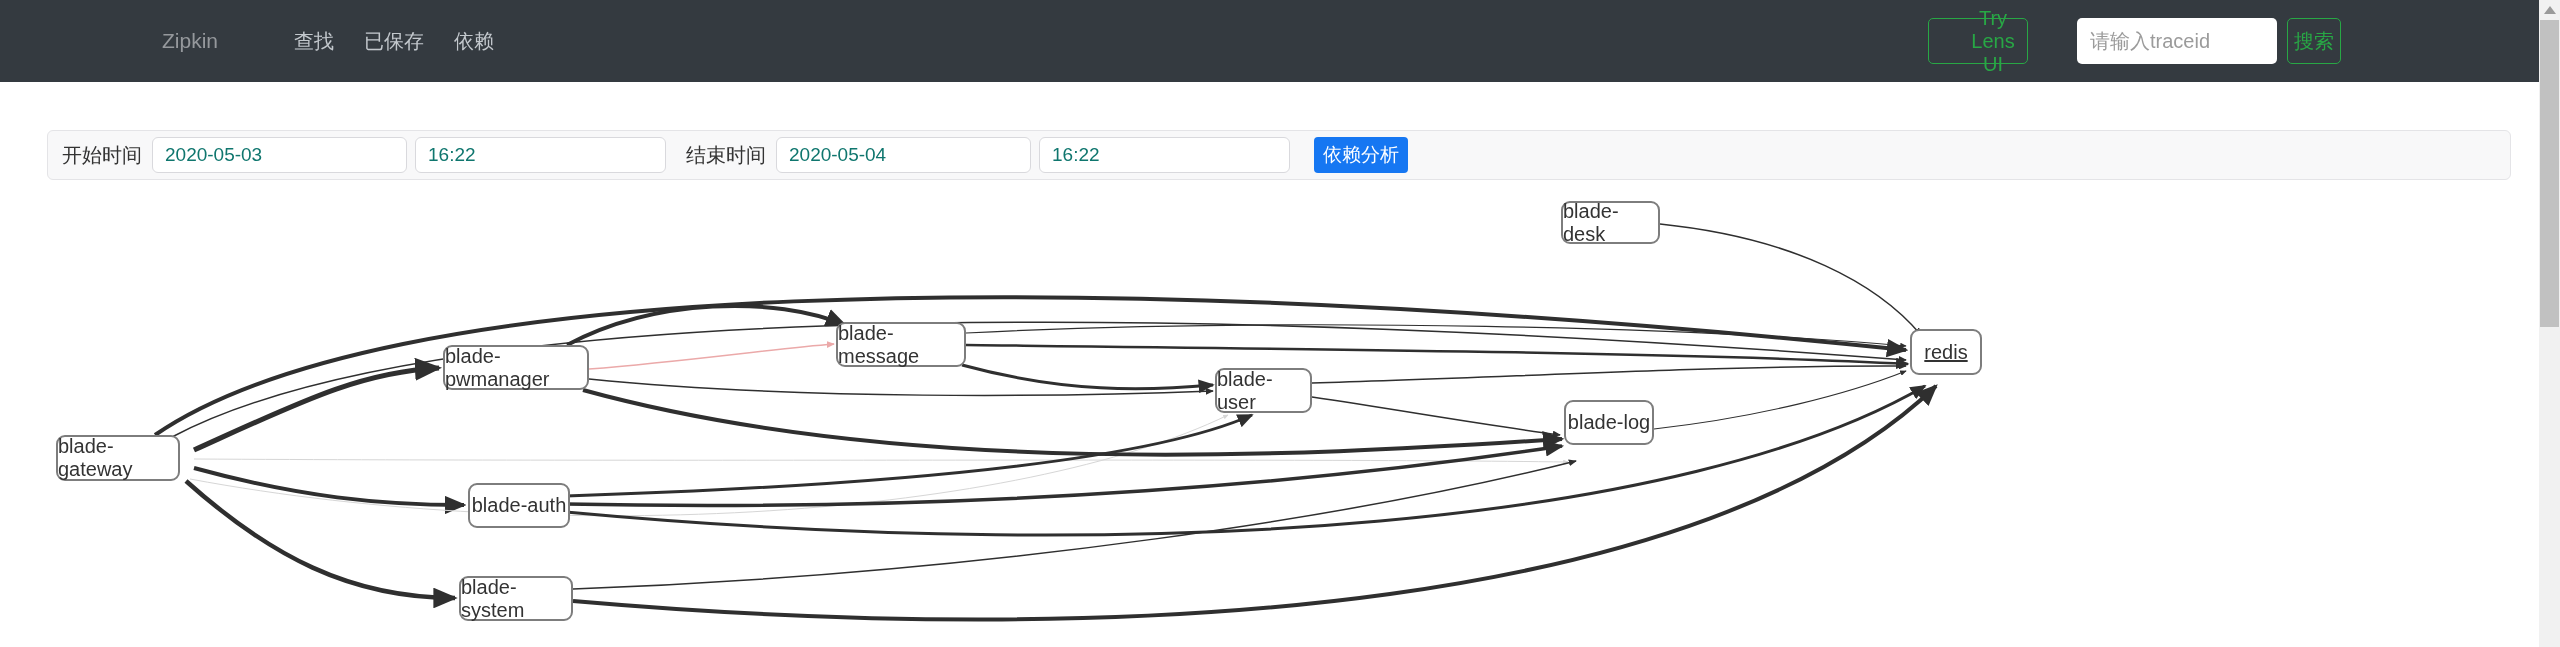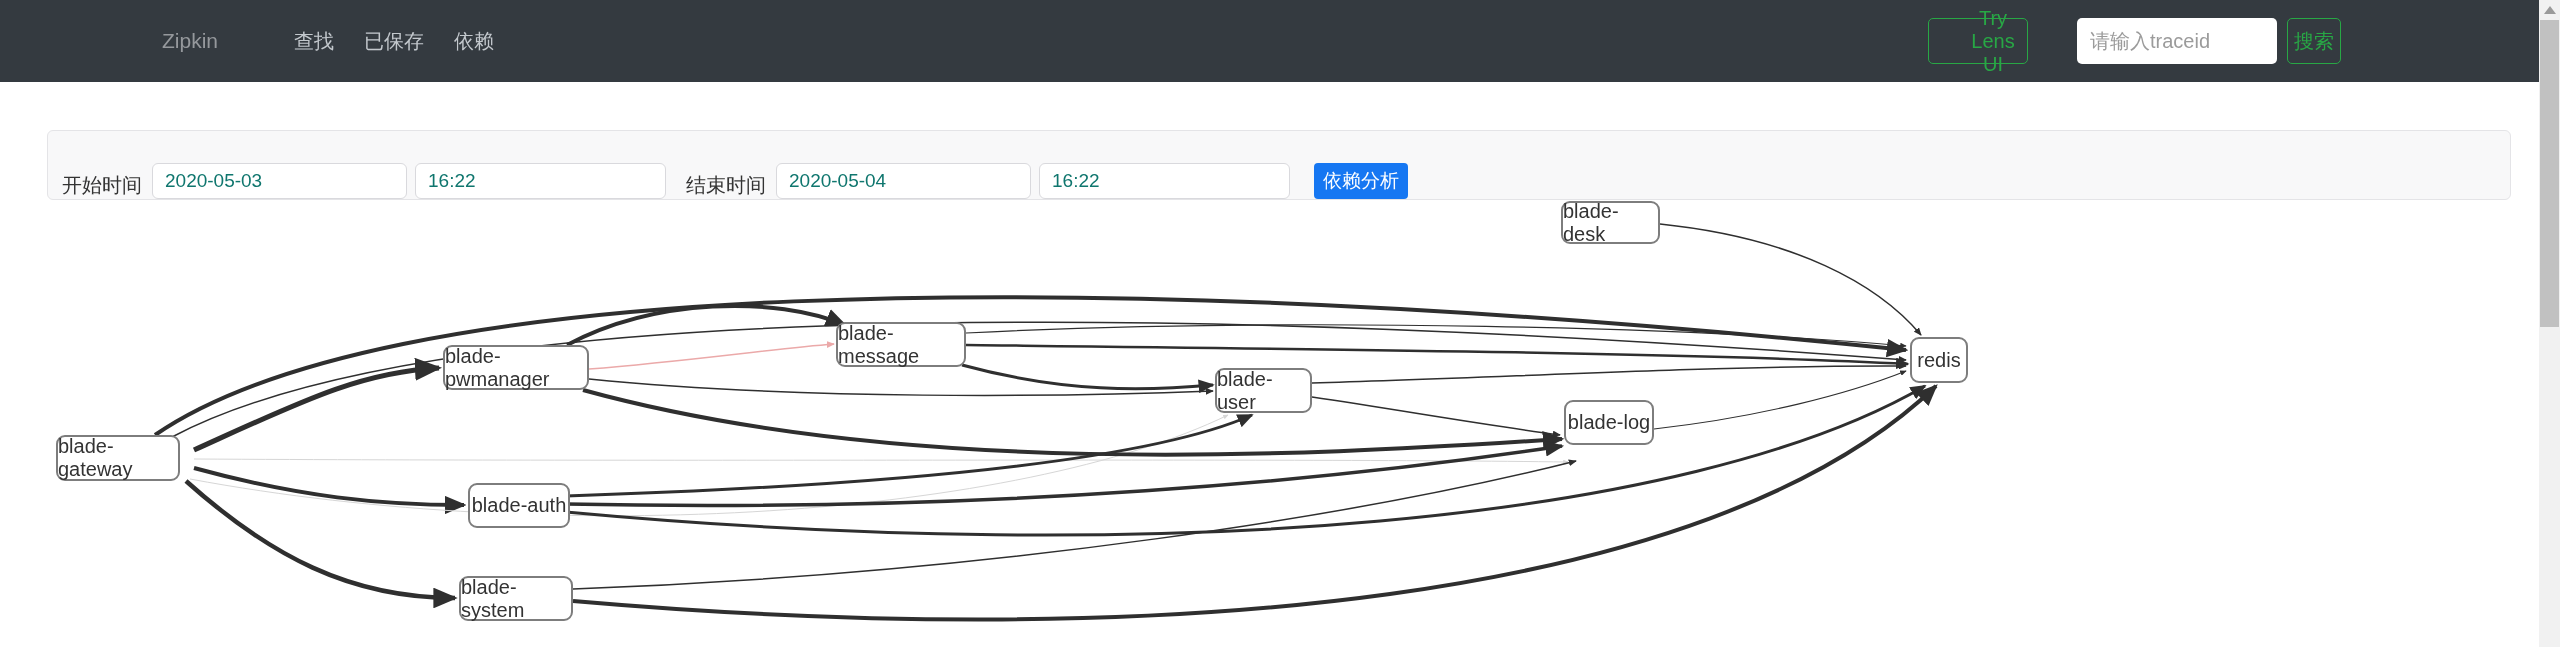--- a/index.html
+++ b/index.html
@@ -25,23 +25,23 @@
   .try-lens{left:28px;width:100px;padding-left:36px;}
   .search-btn{left:387px;width:54px;}
   .trace-input{
     position:absolute;left:177px;top:18px;width:200px;height:46px;box-sizing:border-box;
     border:none;border-radius:5px;background:#ffffff;font-size:20px;color:#444;
     padding:0 13px;font-family:inherit;outline:none;
   }
   .trace-input::placeholder{color:#9b9b9b;}
   
   .toolbar{
-    position:absolute;left:47px;top:130px;width:2464px;height:70px;box-sizing:border-box;
+    position:absolute;left:47px;top:130px;width:2464px;height:50px;box-sizing:border-box;
     background:#f8f8f9;border:1px solid #e4e4e7;border-radius:6px;
-    display:flex;align-items:flex-end;
+    display:flex;align-items:center;
   }
   .tb-label{font-size:20px;color:#333;white-space:nowrap;}
   .lbl-start{margin-left:14px;}
   .lbl-end{margin-left:20px;}
   .tb-input{
     box-sizing:border-box;height:36px;border:1px solid #d9d9dd;border-radius:6px;
     background:#fff;color:#0f766e;font-size:19px;padding:0 12px;margin-left:10px;
     font-family:inherit;outline:none;
   }
   .w-date{width:255px;}
@@ -146,21 +146,21 @@
     </div>
     <div class="gnode" style="left: 1215px; top: 368px; width: 97px; height: 45px;">
       <span>blade-user</span>
     </div>
     <div class="gnode" style="left: 1564px; top: 400px; width: 90px; height: 45px;">
       <span>blade-log</span>
     </div>
     <div class="gnode" style="left: 1561px; top: 201px; width: 99px; height: 43px;">
       <span>blade-desk</span>
     </div>
-    <div class="gnode" style="left: 1910px; top: 337px; width: 58px; height: 46px;">
+    <div class="gnode" style="left: 1910px; top: 329px; width: 72px; height: 46px; text-decoration: underline;">
       <span>redis</span>
     </div>
   </div>
 
 <div class="scrollbar">
   <div class="sb-up">
       <div class="sb-up-tri"></div>
     </div>
   <div class="sb-thumb"></div>
 </div>

